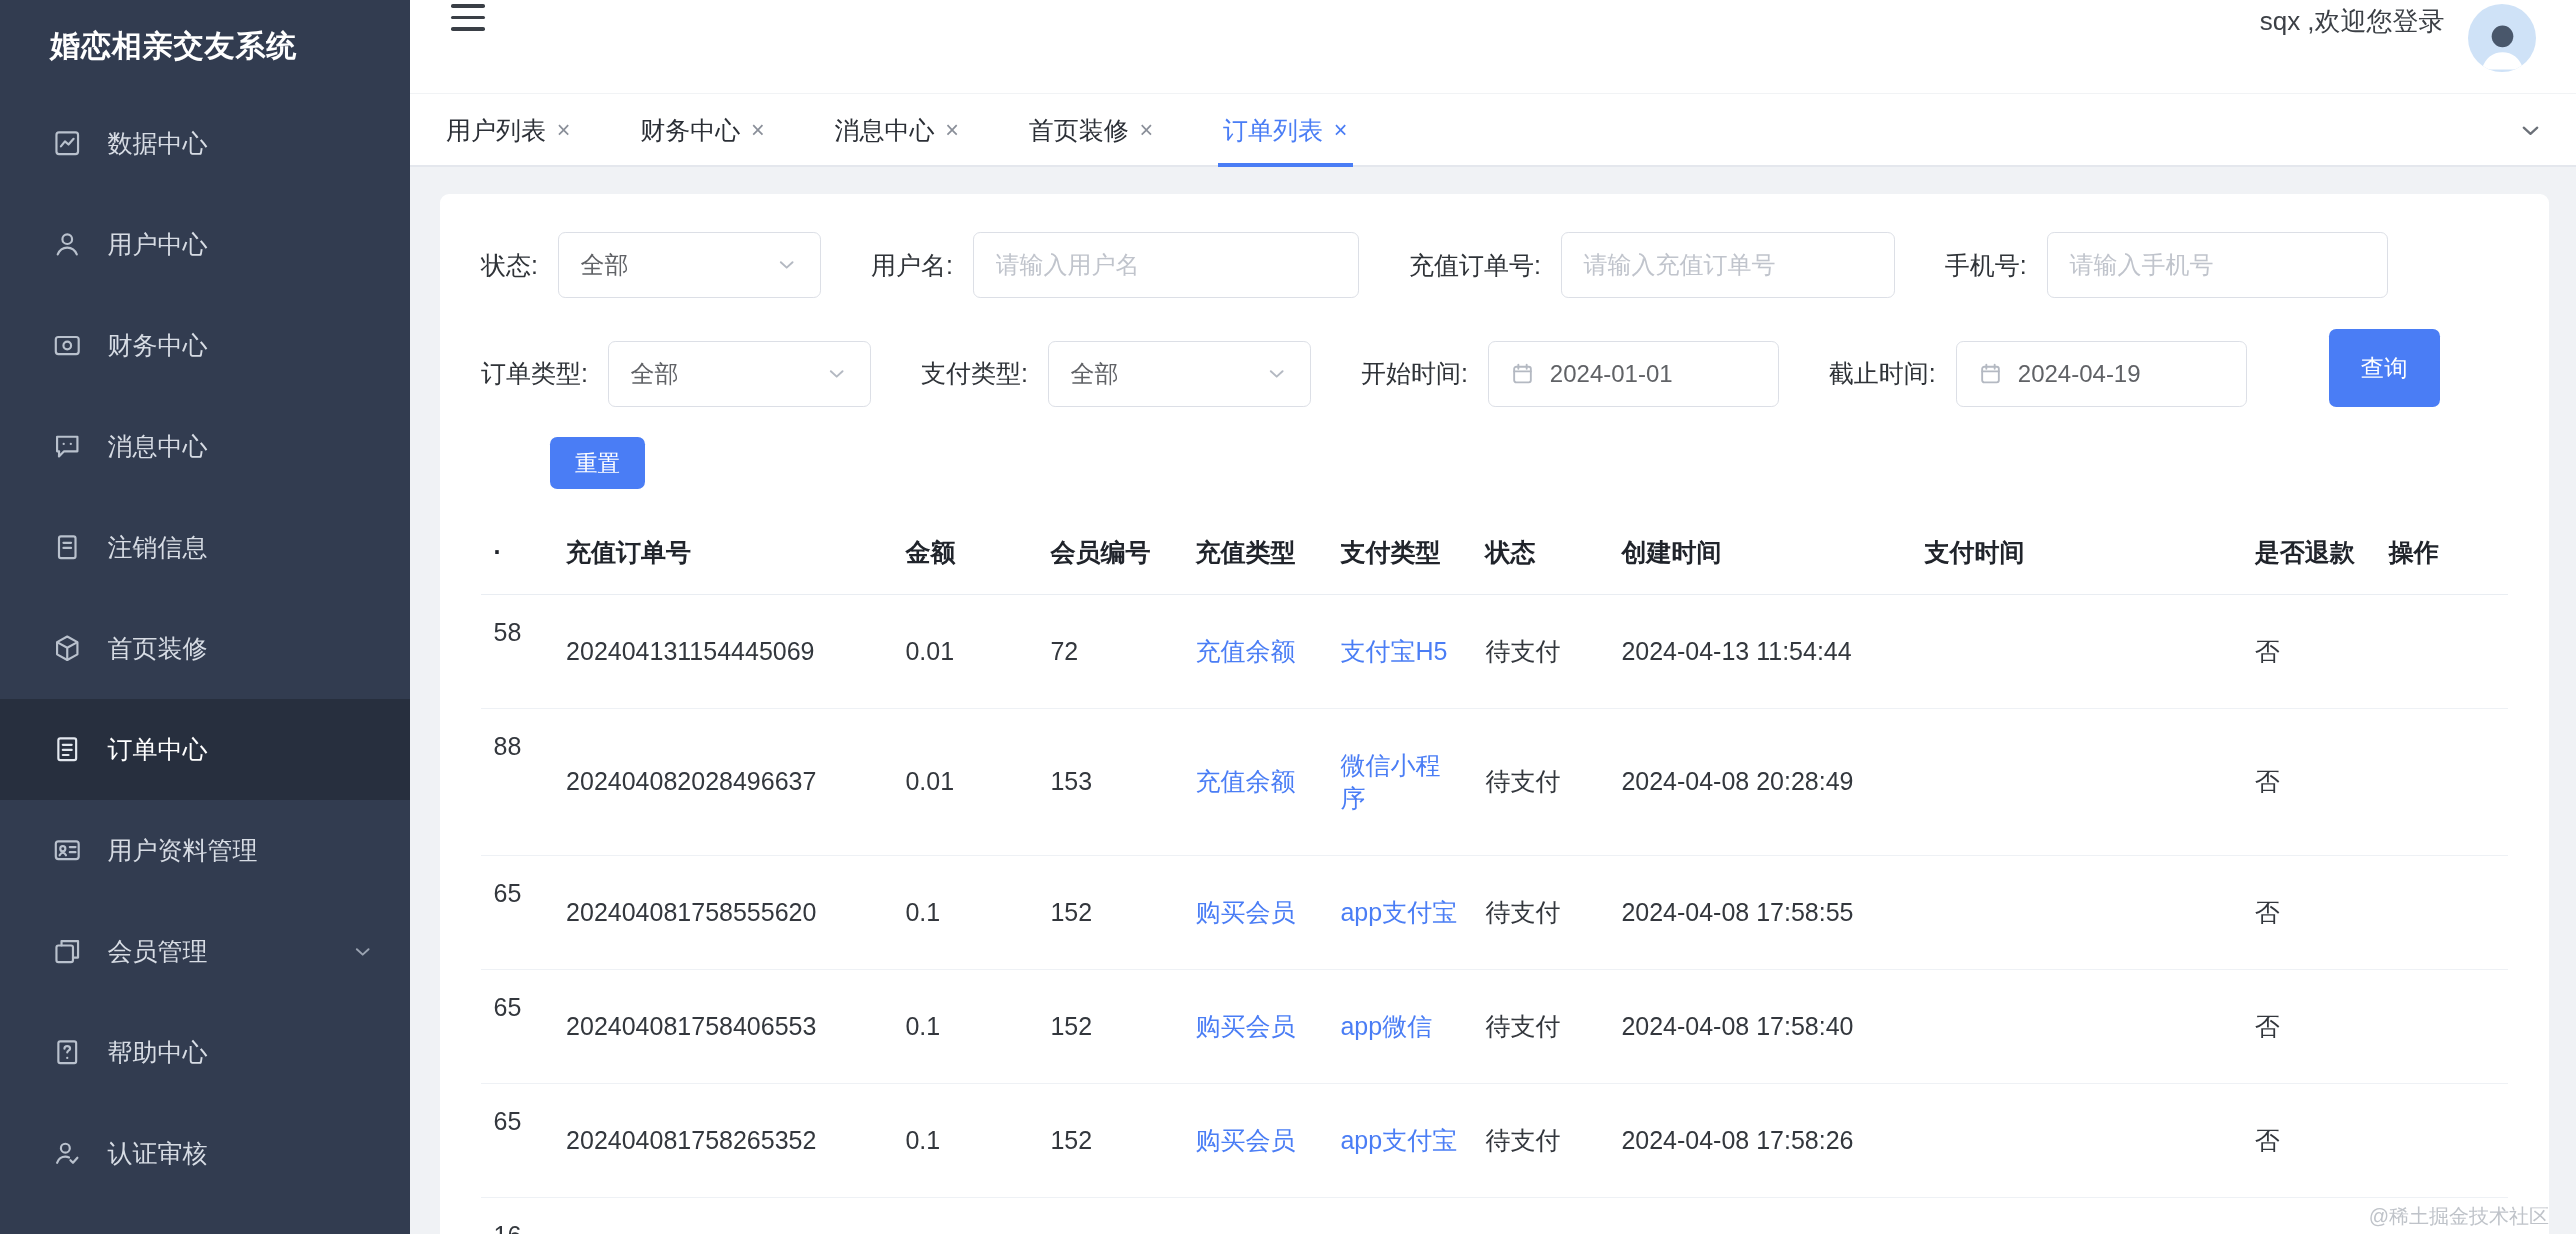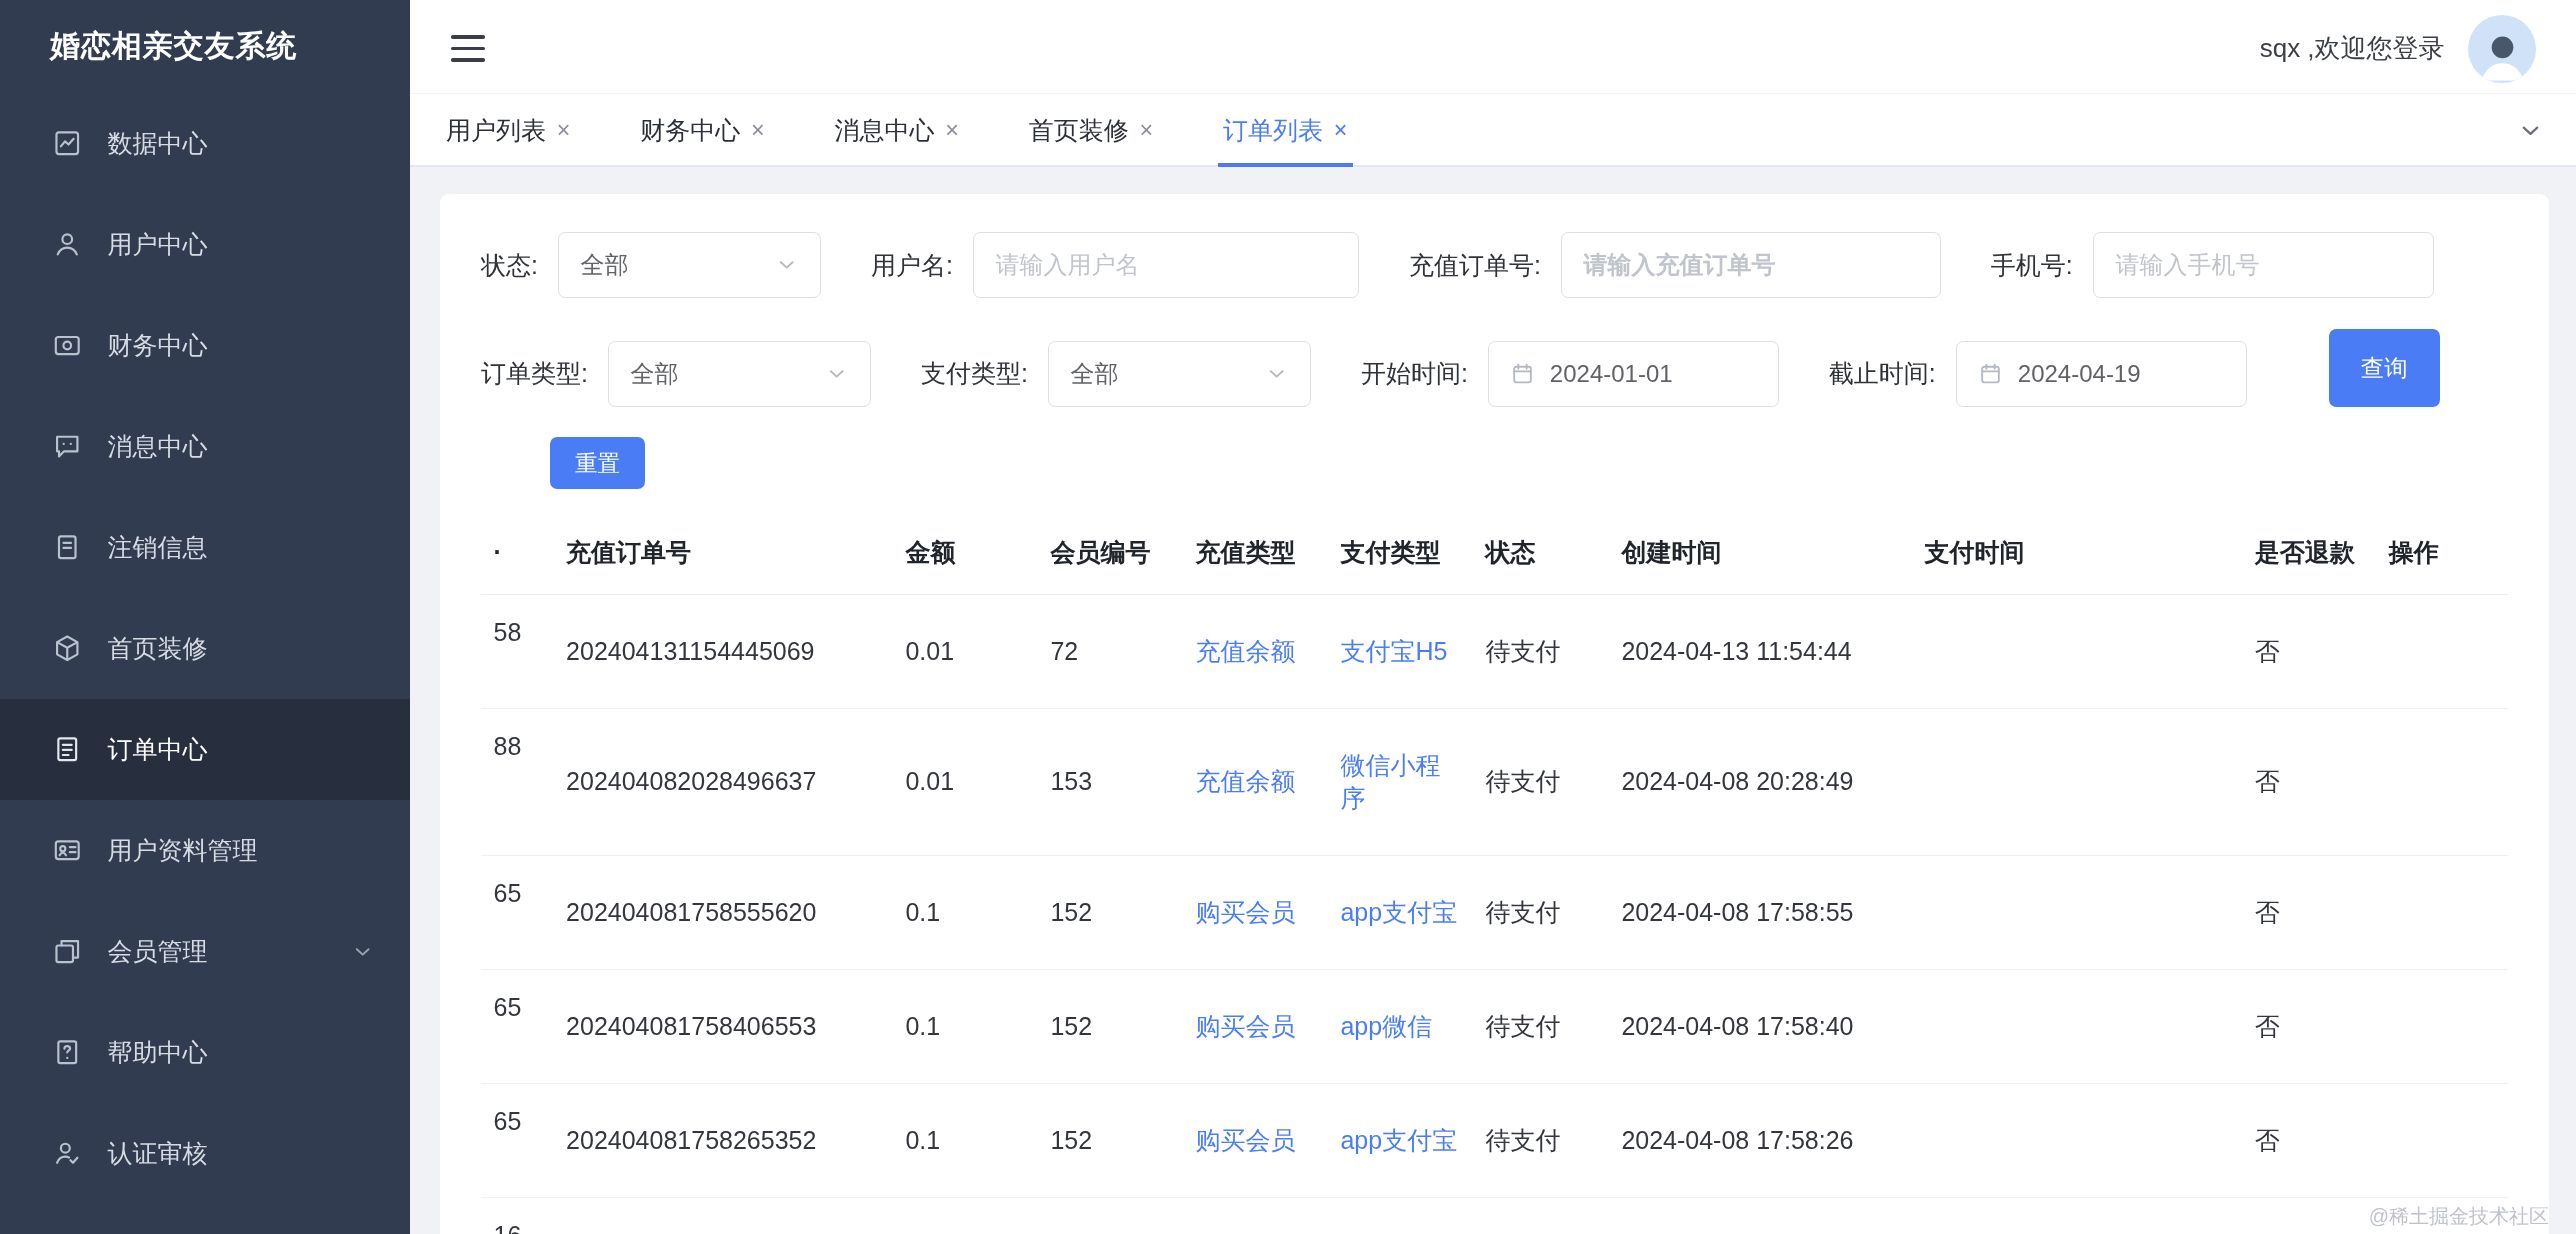--- a/index.html
+++ b/index.html
@@ -24,21 +24,21 @@
   }
   .side-item .s-icon { display: flex; margin-right: 25px; color: #b9c1cd; }
   .side-item.active { background: #272f3e; color: #ffffff; }
   .side-item.active .s-icon { color: #e3e8ef; }
   .side-item .s-chevron { margin-left: auto; color: #9aa3b1; display: flex; }
 
   
   .main { flex: 1; min-width: 0; display: flex; flex-direction: column; height: 100%; }
 
   .topbar {
-    height: 93px; background: #ffffff; display: flex; align-items: center;
+    height: 93px; background: #ffffff; display: flex; 
     padding: 4px 40px 0 41px; flex: 0 0 auto;
   }
   .hamburger { display: flex; flex-direction: column; gap: 8px; cursor: pointer; }
   .hamburger span { display: block; width: 34px; height: 3.6px; background: #3a3f46; border-radius: 1.8px; }
   .welcome { margin-left: auto; font-size: 26px; color: #3c4046; }
   .avatar {
     width: 68px; height: 68px; border-radius: 50%; background: #cfe2f7;
     margin-left: 23.4px; display: flex; align-items: flex-end; justify-content: center;
     overflow: hidden; cursor: pointer;
   }
@@ -67,21 +67,21 @@
   .flabel { font-size: 25px; color: #2f3338; margin-right: 20px; white-space: nowrap; }
   .ctl {
     height: 66px; border: 1.8px solid #dcdfe6; border-radius: 7.2px; background: #fff;
     display: flex; align-items: center; padding: 0 21.6px; font-size: 24px; color: #606266;
   }
   .select { cursor: pointer; justify-content: space-between; }
   .select .sel-chevron { color: #b4b9c2; display: flex; margin-left: 14.4px; }
   input.ctl { outline: none; }
   input.ctl::placeholder { color: #c0c4cc; }
   .date .cal-icon { color: #b4b9c2; display: flex; margin-right: 14.4px; }
-  .w293 { width: 263px; } .w430 { width: 386px; } .w372 { width: 380px; font-weight: bold; }
+  .w293 { width: 263px; } .w430 { width: 386px; } .w372 { width: 334px; }
   .w380 { width: 341px; } .w324 { width: 291px; }
   .btn {
     background: #4a7df5; color: #ffffff; border: none; border-radius: 7.2px;
     font-size: 23.4px; height: 78px; padding: 0 32px; cursor: pointer;
     font-family: inherit; display: inline-flex; align-items: center; justify-content: center;
   }
   .btn-search { margin-left: 32px; }
   .reset-row { margin: 3.6px 0 21.6px 27px; }
   .btn-reset { height: 52px; padding: 0 25px; font-size: 22.5px; margin-left: 42px; }
 

